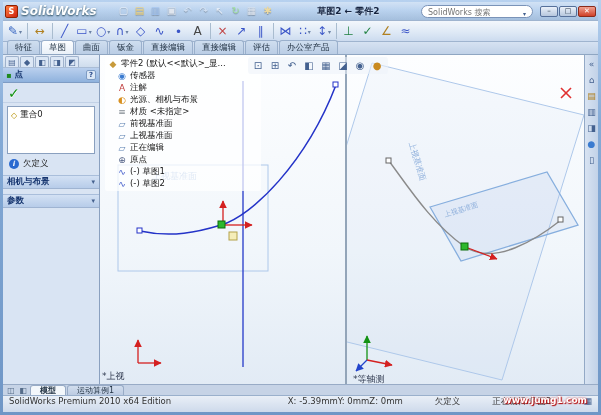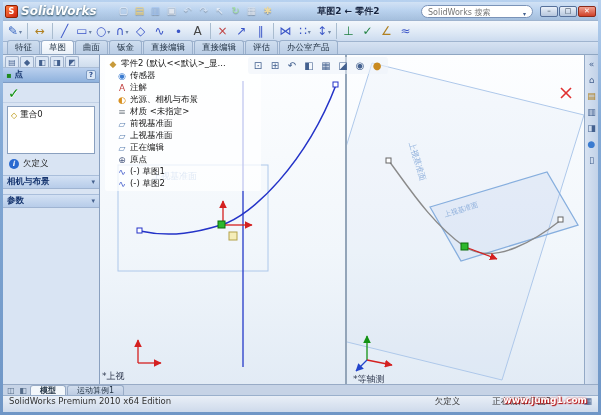--- a/index.html
+++ b/index.html
@@ -488,20 +488,21 @@
     <span>模型</span>
   </div>
           <div class="mtab">
     <span>运动算例1</span>
   </div>
         </div>
     </div>
 
     <div class="statusbar">
       <span class="sb-edition">SolidWorks Premium 2010 x64 Edition</span>
+      <span>X: -5.39mmY: 0mmZ: 0mm</span>
       <span>欠定义</span>
       <span>正在编辑:草图2</span>
       <span class="sb-grid">▦</span>
     </div>
   </div>
 
   <div class="wm3">www.jumg1.com</div>
 </div>
 
 </body></html>

